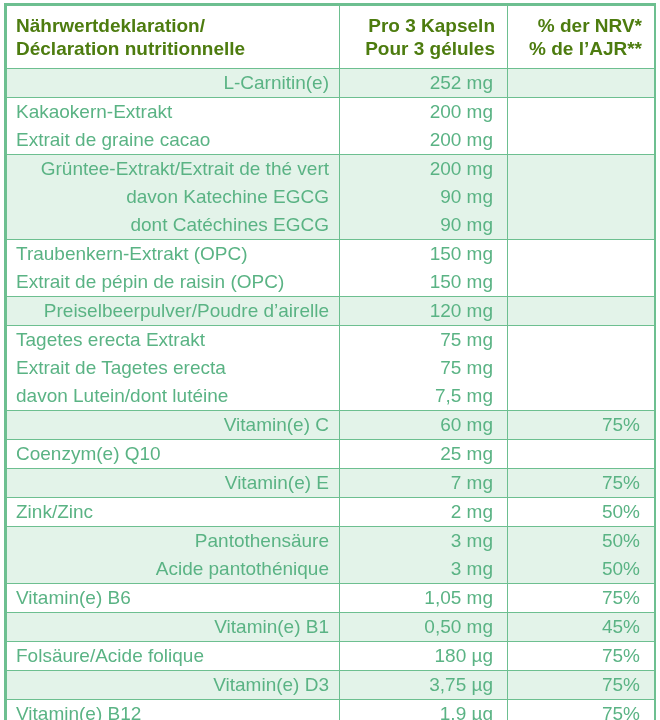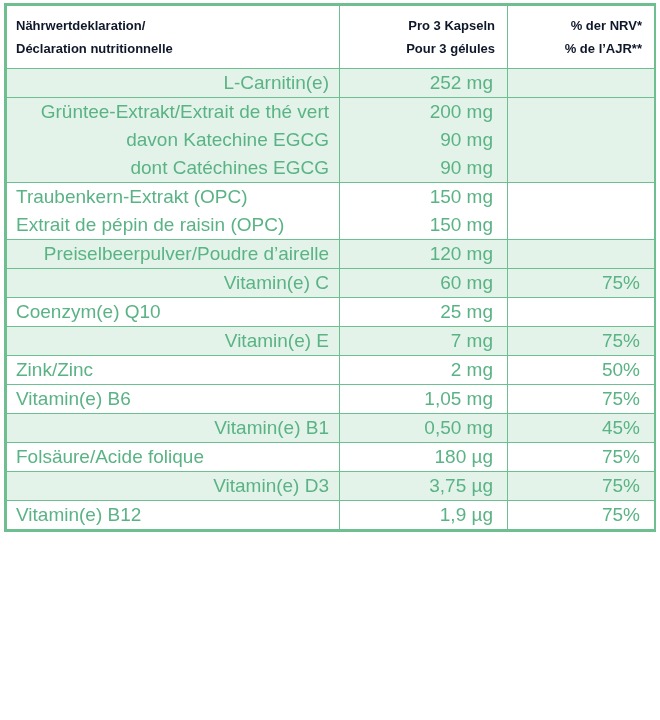--- a/index.html
+++ b/index.html
@@ -3,21 +3,21 @@
 <meta charset="utf-8">
 <style>
   html, body { margin: 0; padding: 0; background: #ffffff; }
   body { width: 660px; height: 720px; position: relative; overflow: hidden;
          font-family: "Liberation Sans", "DejaVu Sans", sans-serif; color: #4caf7d; }
   .table { position: absolute; left: 4px; top: 3px; width: 652px;
            border: 2px solid #6dbf90; box-sizing: border-box; border-collapse: collapse; }
   table { border-collapse: collapse; width: 100%; table-layout: fixed; }
   col.c1 { width: 333px; } col.c2 { width: 168px; } col.c3 { width: 147px; }
   td, th { border: 1.5px solid #6dbf90; padding: 0 10px; vertical-align: top; }
-  th { font-weight: bold; font-size: 13px; line-height: 23px; color: #0f172a;
+  th { font-weight: bold; font-size: 19px; line-height: 23px; color: #4d7c0f;
        padding-top: 8px; padding-bottom: 8px; height: 46px; }
   th.left { text-align: left; padding-left: 9px; }
   th.right { text-align: right; padding-right: 12px; }
   td { font-size: 19px; line-height: 28px; color: #5ab384; }
   td.name { text-align: left; padding-left: 9px; white-space: nowrap; overflow: hidden; }
   td.amt { text-align: right; padding-right: 14px; }
   td.pct { text-align: right; padding-right: 14px; }
   tr.shaded td { background: #e3f3e9; text-align: right; }
   .line { display: block; height: 28px; }
 </style>
@@ -52,20 +52,34 @@
           <td class="name">
             <span class="line">L-Carnitin(e)</span>
           </td>
           <td class="amt">
             <span class="line">252 mg</span>
           </td>
           <td class="pct">
             <span class="line"></span>
           </td>
         </tr>
+        <tr>
+          <td class="name">
+            <span class="line">Kakaokern-Extrakt</span>
+            <span class="line">Extrait de graine cacao</span>
+          </td>
+          <td class="amt">
+            <span class="line">200 mg</span>
+            <span class="line">200 mg</span>
+          </td>
+          <td class="pct">
+            <span class="line"></span>
+            <span class="line"></span>
+          </td>
+        </tr>
         <tr class="shaded">
           <td class="name">
             <span class="line">Grüntee-Extrakt/Extrait de thé vert</span>
             <span class="line">davon Katechine EGCG</span>
             <span class="line">dont Catéchines EGCG</span>
           </td>
           <td class="amt">
             <span class="line">200 mg</span>
             <span class="line">90 mg</span>
             <span class="line">90 mg</span>
@@ -94,20 +108,37 @@
           <td class="name">
             <span class="line">Preiselbeerpulver/Poudre d’airelle</span>
           </td>
           <td class="amt">
             <span class="line">120 mg</span>
           </td>
           <td class="pct">
             <span class="line"></span>
           </td>
         </tr>
+        <tr>
+          <td class="name">
+            <span class="line">Tagetes erecta Extrakt</span>
+            <span class="line">Extrait de Tagetes erecta</span>
+            <span class="line">davon Lutein/dont lutéine</span>
+          </td>
+          <td class="amt">
+            <span class="line">75 mg</span>
+            <span class="line">75 mg</span>
+            <span class="line">7,5 mg</span>
+          </td>
+          <td class="pct">
+            <span class="line"></span>
+            <span class="line"></span>
+            <span class="line"></span>
+          </td>
+        </tr>
         <tr class="shaded">
           <td class="name">
             <span class="line">Vitamin(e) C</span>
           </td>
           <td class="amt">
             <span class="line">60 mg</span>
           </td>
           <td class="pct">
             <span class="line">75%</span>
           </td>
@@ -135,20 +166,34 @@
           </td>
         </tr>
         <tr>
           <td class="name">
             <span class="line">Zink/Zinc</span>
           </td>
           <td class="amt">
             <span class="line">2 mg</span>
           </td>
           <td class="pct">
+            <span class="line">50%</span>
+          </td>
+        </tr>
+        <tr class="shaded">
+          <td class="name">
+            <span class="line">Pantothensäure</span>
+            <span class="line">Acide pantothénique</span>
+          </td>
+          <td class="amt">
+            <span class="line">3 mg</span>
+            <span class="line">3 mg</span>
+          </td>
+          <td class="pct">
+            <span class="line">50%</span>
             <span class="line">50%</span>
           </td>
         </tr>
         <tr>
           <td class="name">
             <span class="line">Vitamin(e) B6</span>
           </td>
           <td class="amt">
             <span class="line">1,05 mg</span>
           </td>

